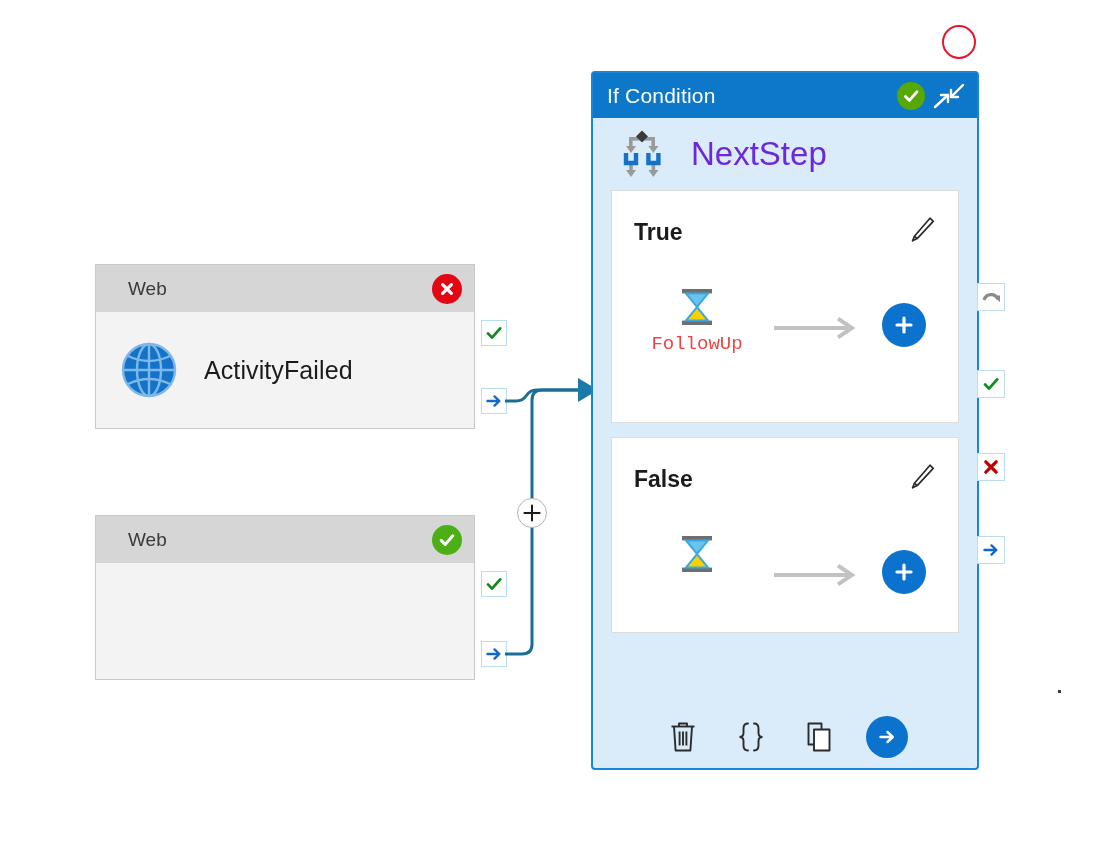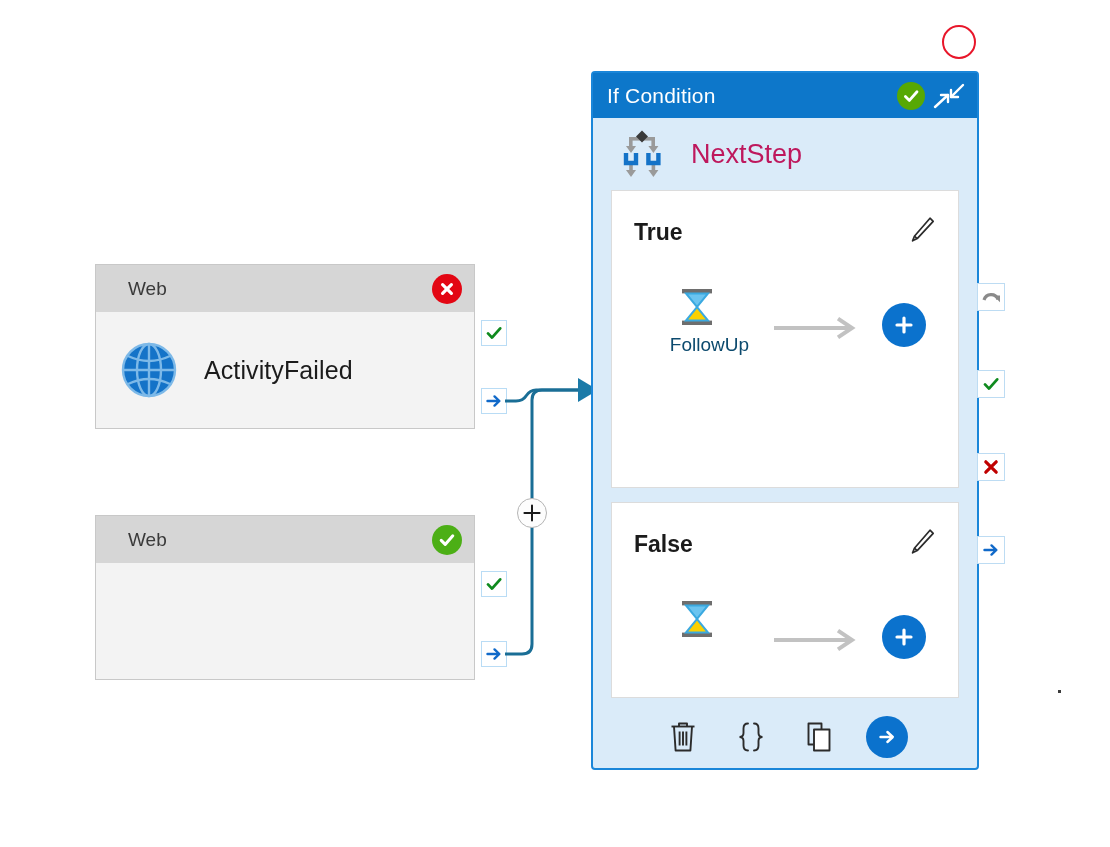--- a/index.html
+++ b/index.html
@@ -106,31 +106,31 @@
   }
   .hdr-collapse{width:36px;height:34px;}
 
   .if-subhead{
     display:flex;align-items:center;
     padding:12px 0 12px 22px;
     height:72px;box-sizing:border-box;
   }
   .branch-icon{width:54px;height:52px;flex:0 0 54px;}
   .if-subhead-label{
-    font-size:27px;color:#be185d;margin-left:22px;
+    font-size:33px;color:#6d28d9;margin-left:22px;
   }
 
   .branch-box{
     background:#ffffff;
     border:1px solid #dcdcdc;
     margin:0 18px;
     box-sizing:border-box;
     position:relative;
   }
-  .branch-box.first{height:298px;}
+  .branch-box.first{height:233px;}
   .branch-box.second{height:196px;margin-top:14px;}
   .branch-title{
     position:absolute;left:22px;top:28px;
     font-size:23px;font-weight:bold;color:#1b1b1b;
   }
   .branch-edit{
     position:absolute;right:22px;top:24px;
     width:28px;height:30px;
   }
   .branch-row{
@@ -138,23 +138,24 @@
     display:flex;align-items:flex-start;
   }
   .branch-step{
     width:150px;flex:0 0 150px;
     display:flex;flex-direction:column;align-items:center;
     margin-left:10px;
   }
   .hourglass{width:38px;height:40px;}
   .branch-step-label{
     margin-top:6px;
-    font-size:19px;color:#0c4a6e;
-    width:104px;text-align:right;line-height:1.25;
+    font-size:19px;color:#ef4444;
+    width:104px;text-align:center;line-height:1.25;
     word-break:break-all;
+    font-family:Liberation Mono, monospace;
   }
   .branch-arrow{width:92px;flex:0 0 92px;margin-top:28px;}
   .branch-plus{
     width:44px;height:44px;border-radius:50%;
     background:#0b72cd;flex:0 0 44px;
     margin-top:16px;margin-left:18px;
     display:flex;align-items:center;justify-content:center;
   }
 
   .if-toolbar{

